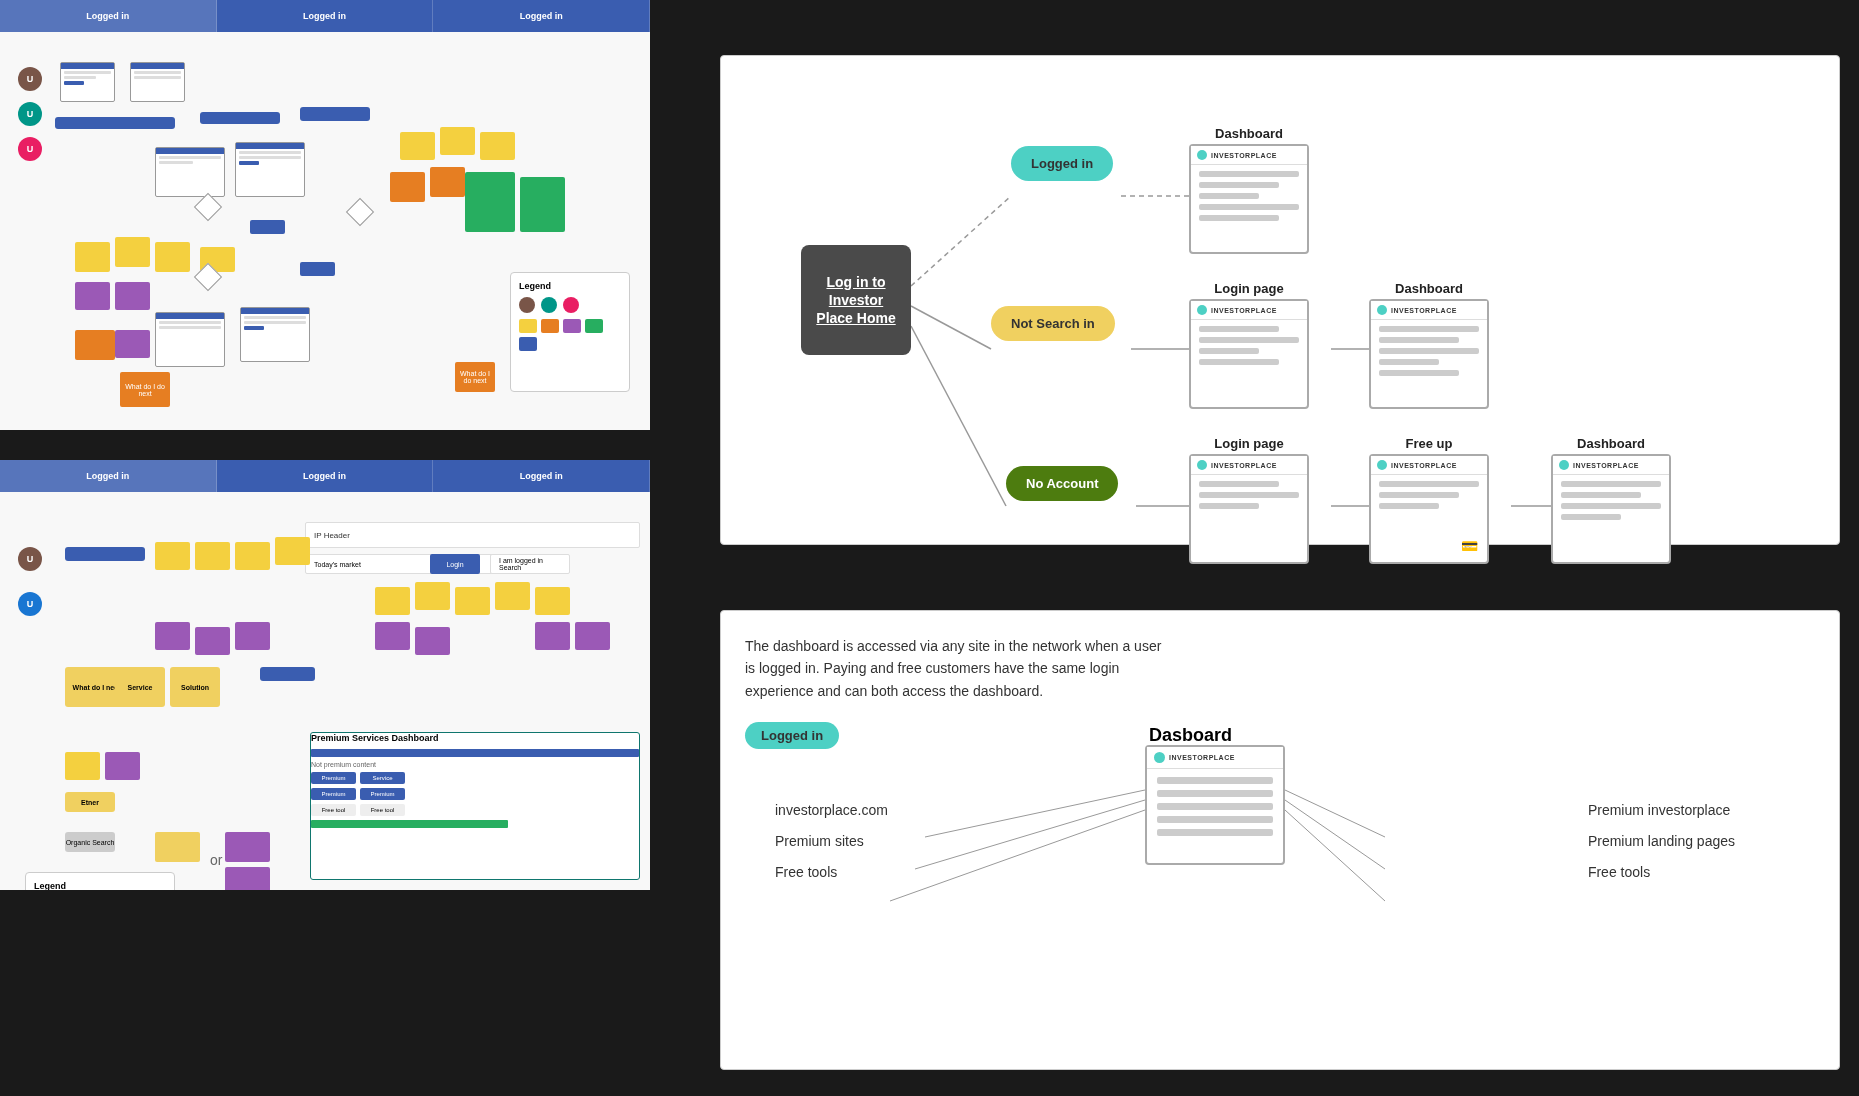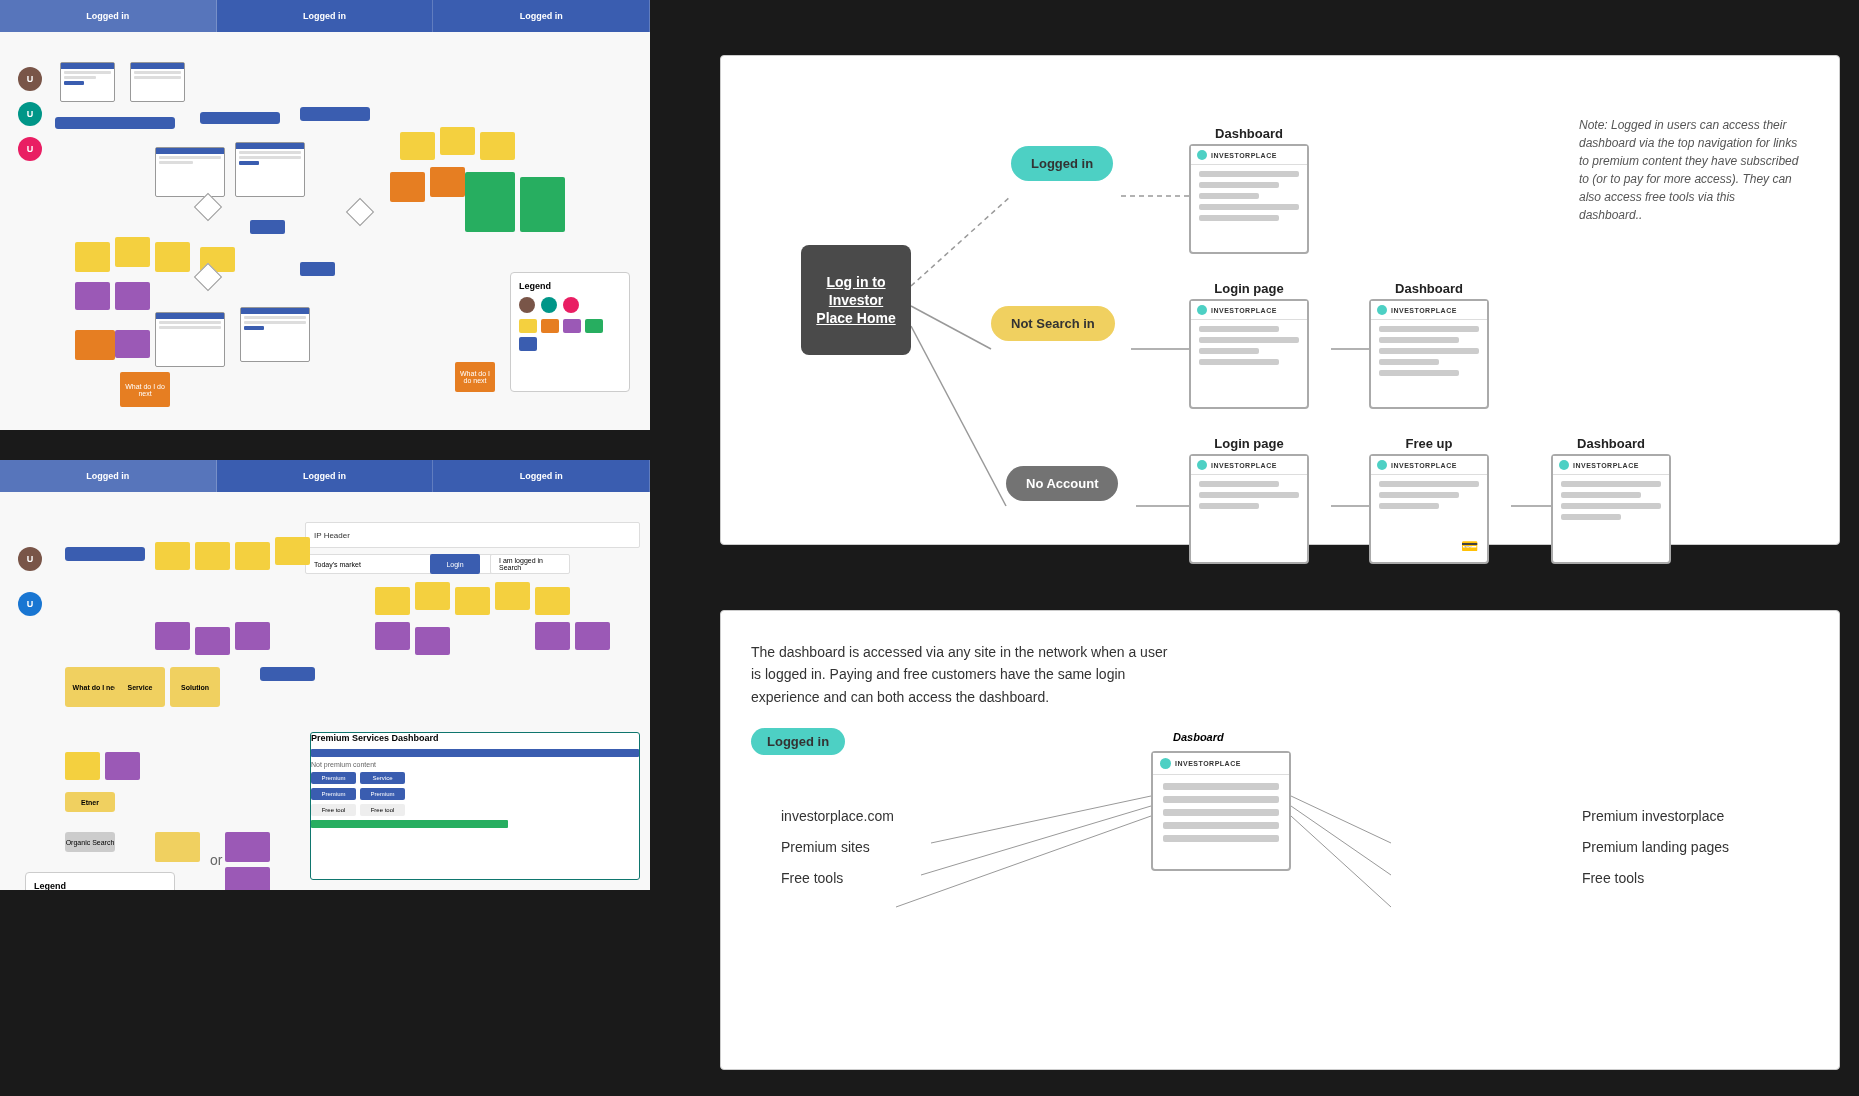--- a/index.html
+++ b/index.html
@@ -46,21 +46,21 @@
 
     
     .quadrant-br {
       position: absolute;
       left: 720px; top: 610px;
       width: 1120px;
       height: 460px;
       background: #fff;
       border: 1px solid #ccc;
       border-radius: 4px;
-      padding: 30px;
+      padding: 24px;
     }
 
     
     .flow-container {
       position: relative;
       width: 100%;
       height: 100%;
     }
 
     
@@ -100,21 +100,21 @@
       left: 260px;
       top: 60px;
     }
     .node-not-logged-in {
       background: #f0d060;
       color: #333;
       left: 240px;
       top: 220px;
     }
     .node-no-account {
-      background: #737373;
+      background: #4d7c0f;
       color: #fff;
       left: 255px;
       top: 380px;
     }
 
     
     .screen-mock {
       position: absolute;
       background: #fff;
       border: 2px solid #aaa;
@@ -605,23 +605,20 @@
         <span class="logo-text">INVESTORPLACE</span>
       </div>
       <div class="screen-lines">
         <div class="screen-line full"></div>
         <div class="screen-line medium"></div>
         <div class="screen-line full"></div>
         <div class="screen-line short"></div>
       </div>
     </div>
 
-    <div class="flow-note">
-      <span>Note: Logged in users can access their dashboard via the top navigation for links to premium content they have subscribed to (or to pay for more access). They can also access free tools via this dashboard..</span>
-    </div>
 
   </div>
 </div>
 
 <div class="quadrant-bl">
   <div class="left-panel-header">
     <div class="left-panel-tab active">Logged in</div>
     <div class="left-panel-tab">Logged in</div>
     <div class="left-panel-tab">Logged in</div>
   </div>
@@ -705,21 +702,21 @@
 
 <div class="quadrant-br">
   <div class="desc-container">
     <div class="desc-text" style="white-space:pre-line;">The dashboard is accessed via any site in the network when a user
 is logged in. Paying and free customers have the same login
 experience and can both access the dashboard.</div>
 
     <div class="logged-in-badge">Logged in</div>
 
     
-    <div style="position:absolute; left:422px; top:90px; font-size:11px; font-weight:bold;font-style:italic;">Dasboard</div>
+    <div style="position:absolute; left:404px; top:90px; font-size:18px; font-weight:bold;">Dasboard</div>
 
     
     <div class="br-screen-mock" style="position:absolute; left:400px; top:110px;">
       <div class="screen-header">
         <div class="logo-dot"></div>
         <span class="logo-text">INVESTORPLACE</span>
       </div>
       <div class="screen-lines">
         <div class="screen-line full"></div>
         <div class="screen-line medium"></div>

